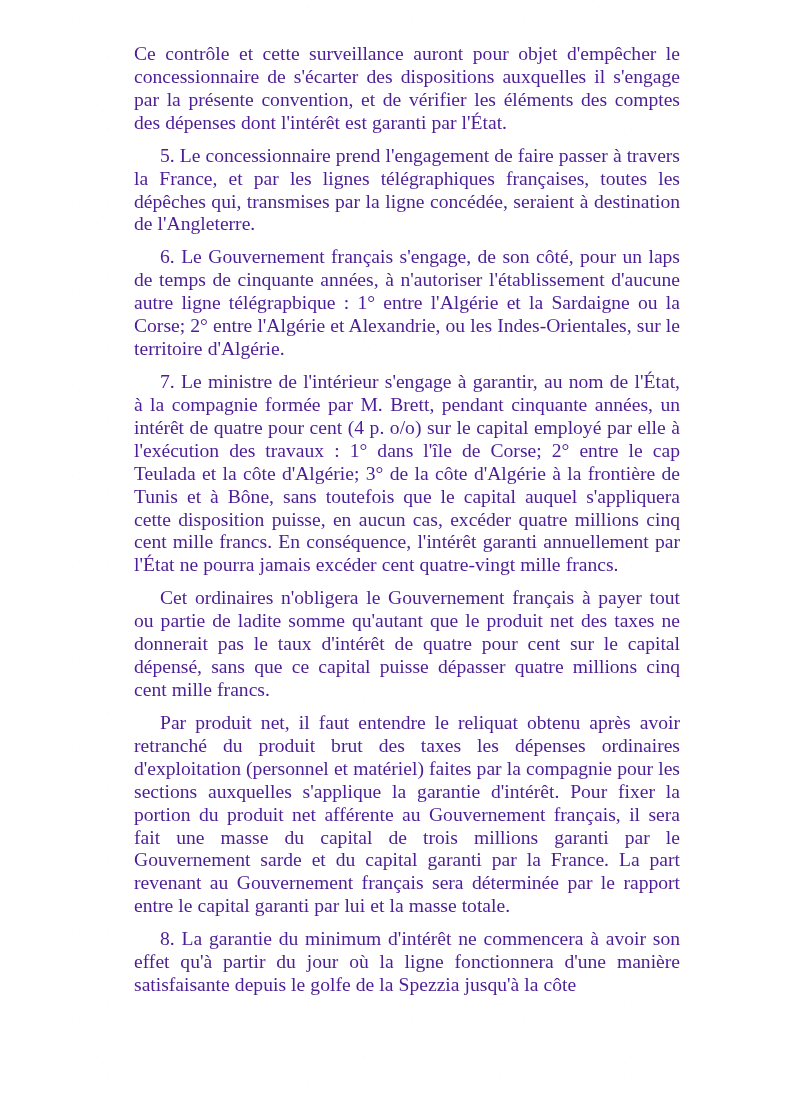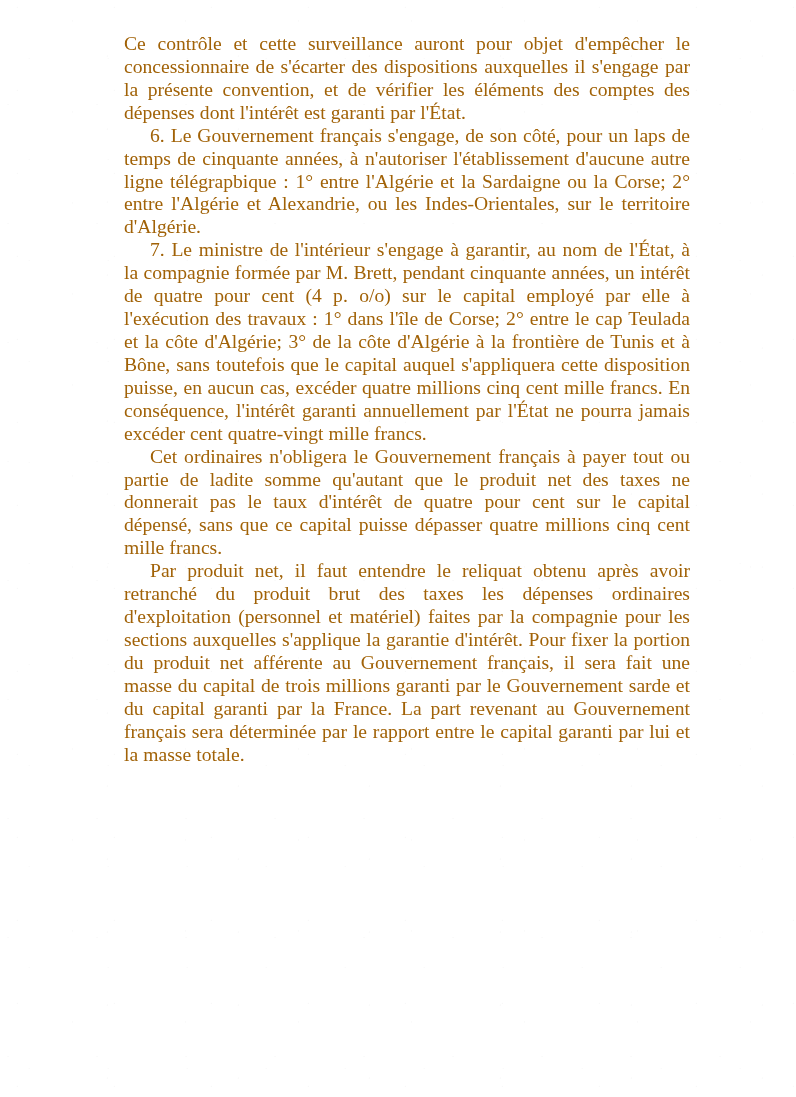--- a/index.html
+++ b/index.html
@@ -53,29 +53,29 @@
 
   
   #text-column {
     position: absolute;
     left: 124px;
     top: 33px;
     width: 566px;
   }
 
   .para {
-    margin: 0;
+    margin: 10px;
     padding: 0;
     font-size: 19.6px;
     line-height: 22.92px;
     text-align: justify;
     text-align-last: left;
     text-justify: inter-word;
     word-spacing: 0.2px;
-    color: #a16207;
+    color: #4c1d95;
   }
   .para.indent {
     text-indent: 26px;
   }
   .para .it {
   }
 
   
   #grain {
     position: absolute;
@@ -99,28 +99,30 @@
   <div id="running-head-sliver">
     <div class="sliver-inner">
       <span class="rh-num"></span><span class="rh-num"></span>
     </div>
   </div>
 
   <div id="text-column">
 
     <p class="para">Ce contrôle et cette surveillance auront pour objet d'empêcher le concessionnaire de s'écarter des dispositions auxquelles il s'engage par la présente convention, et de vérifier les éléments des comptes des dépenses dont l'intérêt est garanti par l'État.</p>
 
+    <p class="para indent">5. Le concessionnaire prend l'engagement de faire passer à travers la France, et par les lignes télégraphiques françaises, toutes les dépêches qui, transmises par la ligne concédée, seraient à destination de l'Angleterre.</p>
 
     <p class="para indent">6. Le Gouvernement français s'engage, de son côté, pour un laps de temps de cinquante années, à n'autoriser l'établissement d'aucune autre ligne télégrapbique : 1° entre l'Algérie et la Sardaigne ou la Corse; 2° entre l'Algérie et Alexandrie, ou les Indes-Orientales, sur le territoire d'Algérie.</p>
 
     <p class="para indent">
       <span>7. Le ministre de l'intérieur s'engage à garantir, au nom de l'État, à la compagnie formée par M. </span><span class="it">Brett</span><span>, pendant cinquante années, un intérêt de quatre pour cent (4 p. o/o) sur le capital employé par elle à l'exécution des travaux : 1° dans l'île de Corse; 2° entre le cap Teulada et la côte d'Algérie; 3° de la côte d'Algérie à la frontière de Tunis et à Bône, sans toutefois que le capital auquel s'appliquera cette disposition puisse, en aucun cas, excéder quatre millions cinq cent mille francs. En conséquence, l'intérêt garanti annuellement par l'État ne pourra jamais excéder cent quatre-vingt mille francs.</span>
     </p>
 
     <p class="para indent">Cet ordinaires n'obligera le Gouvernement français à payer tout ou partie de ladite somme qu'autant que le produit net des taxes ne donnerait pas le taux d'intérêt de quatre pour cent sur le capital dépensé, sans que ce capital puisse dépasser quatre millions cinq cent mille francs.</p>
 
     <p class="para indent">Par produit net, il faut entendre le reliquat obtenu après avoir retranché du produit brut des taxes les dépenses ordinaires d'exploitation (personnel et matériel) faites par la compagnie pour les sections auxquelles s'applique la garantie d'intérêt. Pour fixer la portion du produit net afférente au Gouvernement français, il sera fait une masse du capital de trois millions garanti par le Gouvernement sarde et du capital garanti par la France. La part revenant au Gouvernement français sera déterminée par le rapport entre le capital garanti par lui et la masse totale.</p>
 
+    <p class="para indent">8. La garantie du minimum d'intérêt ne commencera à avoir son effet qu'à partir du jour où la ligne fonctionnera d'une manière satisfaisante depuis le golfe de la Spezzia jusqu'à la côte</p>
 
   </div>
 
   <div id="grain"></div>
 </div>
 
 </body></html>

